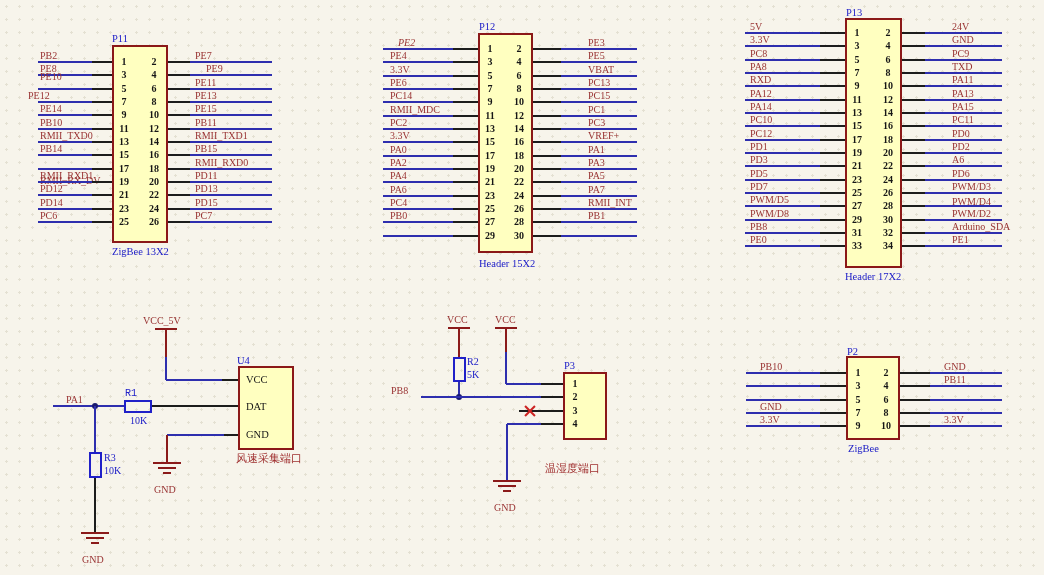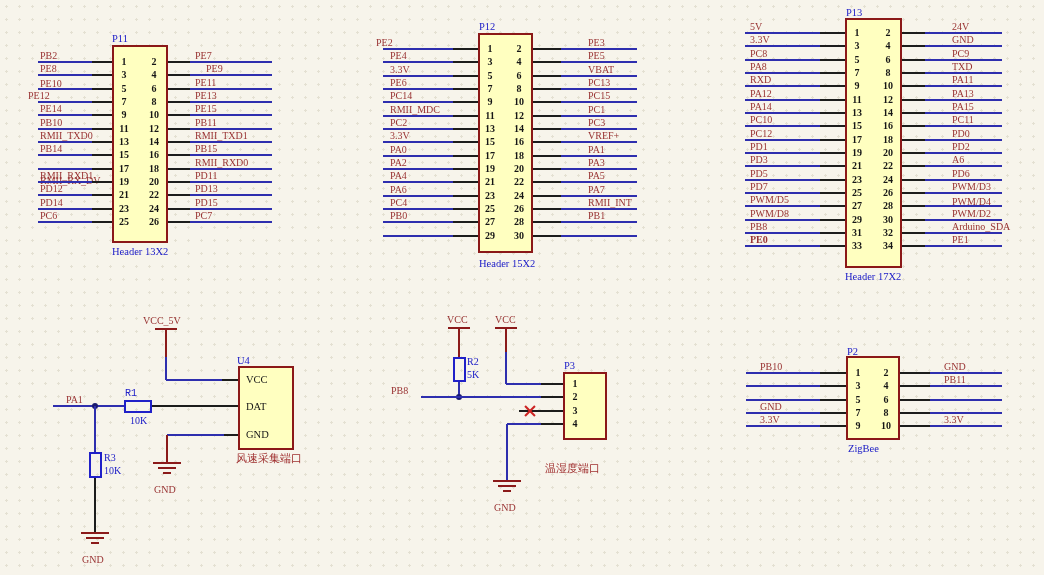--- a/index.html
+++ b/index.html
@@ -19,42 +19,42 @@
   .pnum{color:#161616;font-weight:600;text-align:center;}
   .cn{color:#A03030;font-size:11px;}
   .title{font-size:10.5px;}
 </style>
 </head>
 <body>
 
 <div id="sheet">
     <div class="t blue title" style="position: absolute; left: 112px; top: 33px;">P11</div>
     <div style="position: absolute; left: 112px; top: 45px; width: 56px; height: 198px; background: rgb(255, 255, 192); border: 2px solid rgb(139, 24, 24); box-sizing: border-box;"></div>
-    <div class="t blue title" style="position: absolute; left: 112px; top: 246px;">Header 13X2</div>
+    <div class="t blue title" style="position: absolute; left: 112px; top: 246px;">ZigBee 13X2</div>
     <div style="position: absolute; left: 38px; top: 61px; width: 54px; height: 2px; background: rgb(46, 46, 174);"></div>
     <div style="position: absolute; left: 92px; top: 61px; width: 20px; height: 2px; background: rgb(28, 28, 28);"></div>
     <div style="position: absolute; left: 168px; top: 61px; width: 22px; height: 2px; background: rgb(28, 28, 28);"></div>
     <div style="position: absolute; left: 190px; top: 61px; width: 82px; height: 2px; background: rgb(46, 46, 174);"></div>
     <div class="t net" style="position: absolute; left: 40px; top: 50px;">PB2</div>
     <div class="t net" style="position: absolute; left: 195px; top: 50px;">PE7</div>
     <div class="t pnum" style="position: absolute; left: 114px; top: 56px; width: 20px;">1</div>
     <div class="t pnum" style="position: absolute; left: 144px; top: 56px; width: 20px;">2</div>
     <div style="position: absolute; left: 38px; top: 74.3px; width: 54px; height: 2px; background: rgb(46, 46, 174);"></div>
     <div style="position: absolute; left: 92px; top: 74.3px; width: 20px; height: 2px; background: rgb(28, 28, 28);"></div>
     <div style="position: absolute; left: 168px; top: 74.3px; width: 22px; height: 2px; background: rgb(28, 28, 28);"></div>
     <div style="position: absolute; left: 190px; top: 74.3px; width: 82px; height: 2px; background: rgb(46, 46, 174);"></div>
     <div class="t net" style="position: absolute; left: 40px; top: 63.3px;">PE8</div>
     <div class="t net" style="position: absolute; left: 206px; top: 63.3px;">PE9</div>
     <div class="t pnum" style="position: absolute; left: 114px; top: 69.3px; width: 20px;">3</div>
     <div class="t pnum" style="position: absolute; left: 144px; top: 69.3px; width: 20px;">4</div>
     <div style="position: absolute; left: 38px; top: 87.7px; width: 54px; height: 2px; background: rgb(46, 46, 174);"></div>
     <div style="position: absolute; left: 92px; top: 87.7px; width: 20px; height: 2px; background: rgb(28, 28, 28);"></div>
     <div style="position: absolute; left: 168px; top: 87.7px; width: 22px; height: 2px; background: rgb(28, 28, 28);"></div>
     <div style="position: absolute; left: 190px; top: 87.7px; width: 82px; height: 2px; background: rgb(46, 46, 174);"></div>
-    <div class="t net" style="position: absolute; left: 40px; top: 78px;">PE10</div>
+    <div class="t net" style="position: absolute; left: 40px; top: 71px;">PE10</div>
     <div class="t net" style="position: absolute; left: 195px; top: 76.7px;">PE11</div>
     <div class="t pnum" style="position: absolute; left: 114px; top: 82.7px; width: 20px;">5</div>
     <div class="t pnum" style="position: absolute; left: 144px; top: 82.7px; width: 20px;">6</div>
     <div style="position: absolute; left: 38px; top: 101px; width: 54px; height: 2px; background: rgb(46, 46, 174);"></div>
     <div style="position: absolute; left: 92px; top: 101px; width: 20px; height: 2px; background: rgb(28, 28, 28);"></div>
     <div style="position: absolute; left: 168px; top: 101px; width: 22px; height: 2px; background: rgb(28, 28, 28);"></div>
     <div style="position: absolute; left: 190px; top: 101px; width: 82px; height: 2px; background: rgb(46, 46, 174);"></div>
     <div class="t net" style="position: absolute; left: 28px; top: 90px;">PE12</div>
     <div class="t net" style="position: absolute; left: 195px; top: 90px;">PE13</div>
     <div class="t pnum" style="position: absolute; left: 114px; top: 96px; width: 20px;">7</div>
@@ -131,21 +131,21 @@
     <div class="t net" style="position: absolute; left: 195px; top: 210px;">PC7</div>
     <div class="t pnum" style="position: absolute; left: 114px; top: 216px; width: 20px;">25</div>
     <div class="t pnum" style="position: absolute; left: 144px; top: 216px; width: 20px;">26</div>
     <div class="t blue title" style="position: absolute; left: 479px; top: 21px;">P12</div>
     <div style="position: absolute; left: 478px; top: 33px; width: 55px; height: 220px; background: rgb(255, 255, 192); border: 2px solid rgb(139, 24, 24); box-sizing: border-box;"></div>
     <div class="t blue title" style="position: absolute; left: 479px; top: 258px;">Header 15X2</div>
     <div style="position: absolute; left: 383px; top: 48px; width: 70px; height: 2px; background: rgb(46, 46, 174);"></div>
     <div style="position: absolute; left: 453px; top: 48px; width: 25px; height: 2px; background: rgb(28, 28, 28);"></div>
     <div style="position: absolute; left: 533px; top: 48px; width: 28px; height: 2px; background: rgb(28, 28, 28);"></div>
     <div style="position: absolute; left: 561px; top: 48px; width: 76px; height: 2px; background: rgb(46, 46, 174);"></div>
-    <div class="t net" style="position: absolute; left: 376px; top: 37px;">PE2</div>
+    <div class="t net" style="position: absolute; left: 398px; top: 37px; font-style: italic;">PE2</div>
     <div class="t net" style="position: absolute; left: 588px; top: 37px;">PE3</div>
     <div class="t pnum" style="position: absolute; left: 480px; top: 43px; width: 20px;">1</div>
     <div class="t pnum" style="position: absolute; left: 509px; top: 43px; width: 20px;">2</div>
     <div style="position: absolute; left: 383px; top: 61.3px; width: 70px; height: 2px; background: rgb(46, 46, 174);"></div>
     <div style="position: absolute; left: 453px; top: 61.3px; width: 25px; height: 2px; background: rgb(28, 28, 28);"></div>
     <div style="position: absolute; left: 533px; top: 61.3px; width: 28px; height: 2px; background: rgb(28, 28, 28);"></div>
     <div style="position: absolute; left: 561px; top: 61.3px; width: 76px; height: 2px; background: rgb(46, 46, 174);"></div>
     <div class="t net" style="position: absolute; left: 390px; top: 50.3px;">PE4</div>
     <div class="t net" style="position: absolute; left: 588px; top: 50.3px;">PE5</div>
     <div class="t pnum" style="position: absolute; left: 480px; top: 56.3px; width: 20px;">3</div>
@@ -380,21 +380,21 @@
     <div style="position: absolute; left: 902px; top: 232px; width: 23px; height: 2px; background: rgb(28, 28, 28);"></div>
     <div style="position: absolute; left: 925px; top: 232px; width: 77px; height: 2px; background: rgb(46, 46, 174);"></div>
     <div class="t net" style="position: absolute; left: 750px; top: 221px;">PB8</div>
     <div class="t net" style="position: absolute; left: 952px; top: 221px;">Arduino_SDA</div>
     <div class="t pnum" style="position: absolute; left: 847px; top: 227px; width: 20px;">31</div>
     <div class="t pnum" style="position: absolute; left: 878px; top: 227px; width: 20px; font-family: Liberation Serif, serif;">32</div>
     <div style="position: absolute; left: 745px; top: 245.3px; width: 75px; height: 2px; background: rgb(46, 46, 174);"></div>
     <div style="position: absolute; left: 820px; top: 245.3px; width: 25px; height: 2px; background: rgb(28, 28, 28);"></div>
     <div style="position: absolute; left: 902px; top: 245.3px; width: 23px; height: 2px; background: rgb(28, 28, 28);"></div>
     <div style="position: absolute; left: 925px; top: 245.3px; width: 77px; height: 2px; background: rgb(46, 46, 174);"></div>
-    <div class="t net" style="position: absolute; left: 750px; top: 234.3px; font-weight: bold;">PE0</div>
+    <div class="t net" style="position: absolute; left: 750px; top: 234.3px;">PE0</div>
     <div class="t net" style="position: absolute; left: 952px; top: 234.3px;">PE1</div>
     <div class="t pnum" style="position: absolute; left: 847px; top: 240.3px; width: 20px;">33</div>
     <div class="t pnum" style="position: absolute; left: 878px; top: 240.3px; width: 20px;">34</div>
     <div class="t blue title" style="position: absolute; left: 847px; top: 346px;">P2</div>
     <div style="position: absolute; left: 846px; top: 356px; width: 54px; height: 84px; background: rgb(255, 255, 192); border: 2px solid rgb(139, 24, 24); box-sizing: border-box;"></div>
     <div class="t blue title" style="position: absolute; left: 848px; top: 443px;">ZigBee</div>
     <div style="position: absolute; left: 746px; top: 372px; width: 74px; height: 2px; background: rgb(46, 46, 174);"></div>
     <div style="position: absolute; left: 820px; top: 372px; width: 26px; height: 2px; background: rgb(28, 28, 28);"></div>
     <div style="position: absolute; left: 900px; top: 372px; width: 30px; height: 2px; background: rgb(28, 28, 28);"></div>
     <div style="position: absolute; left: 930px; top: 372px; width: 72px; height: 2px; background: rgb(46, 46, 174);"></div>

